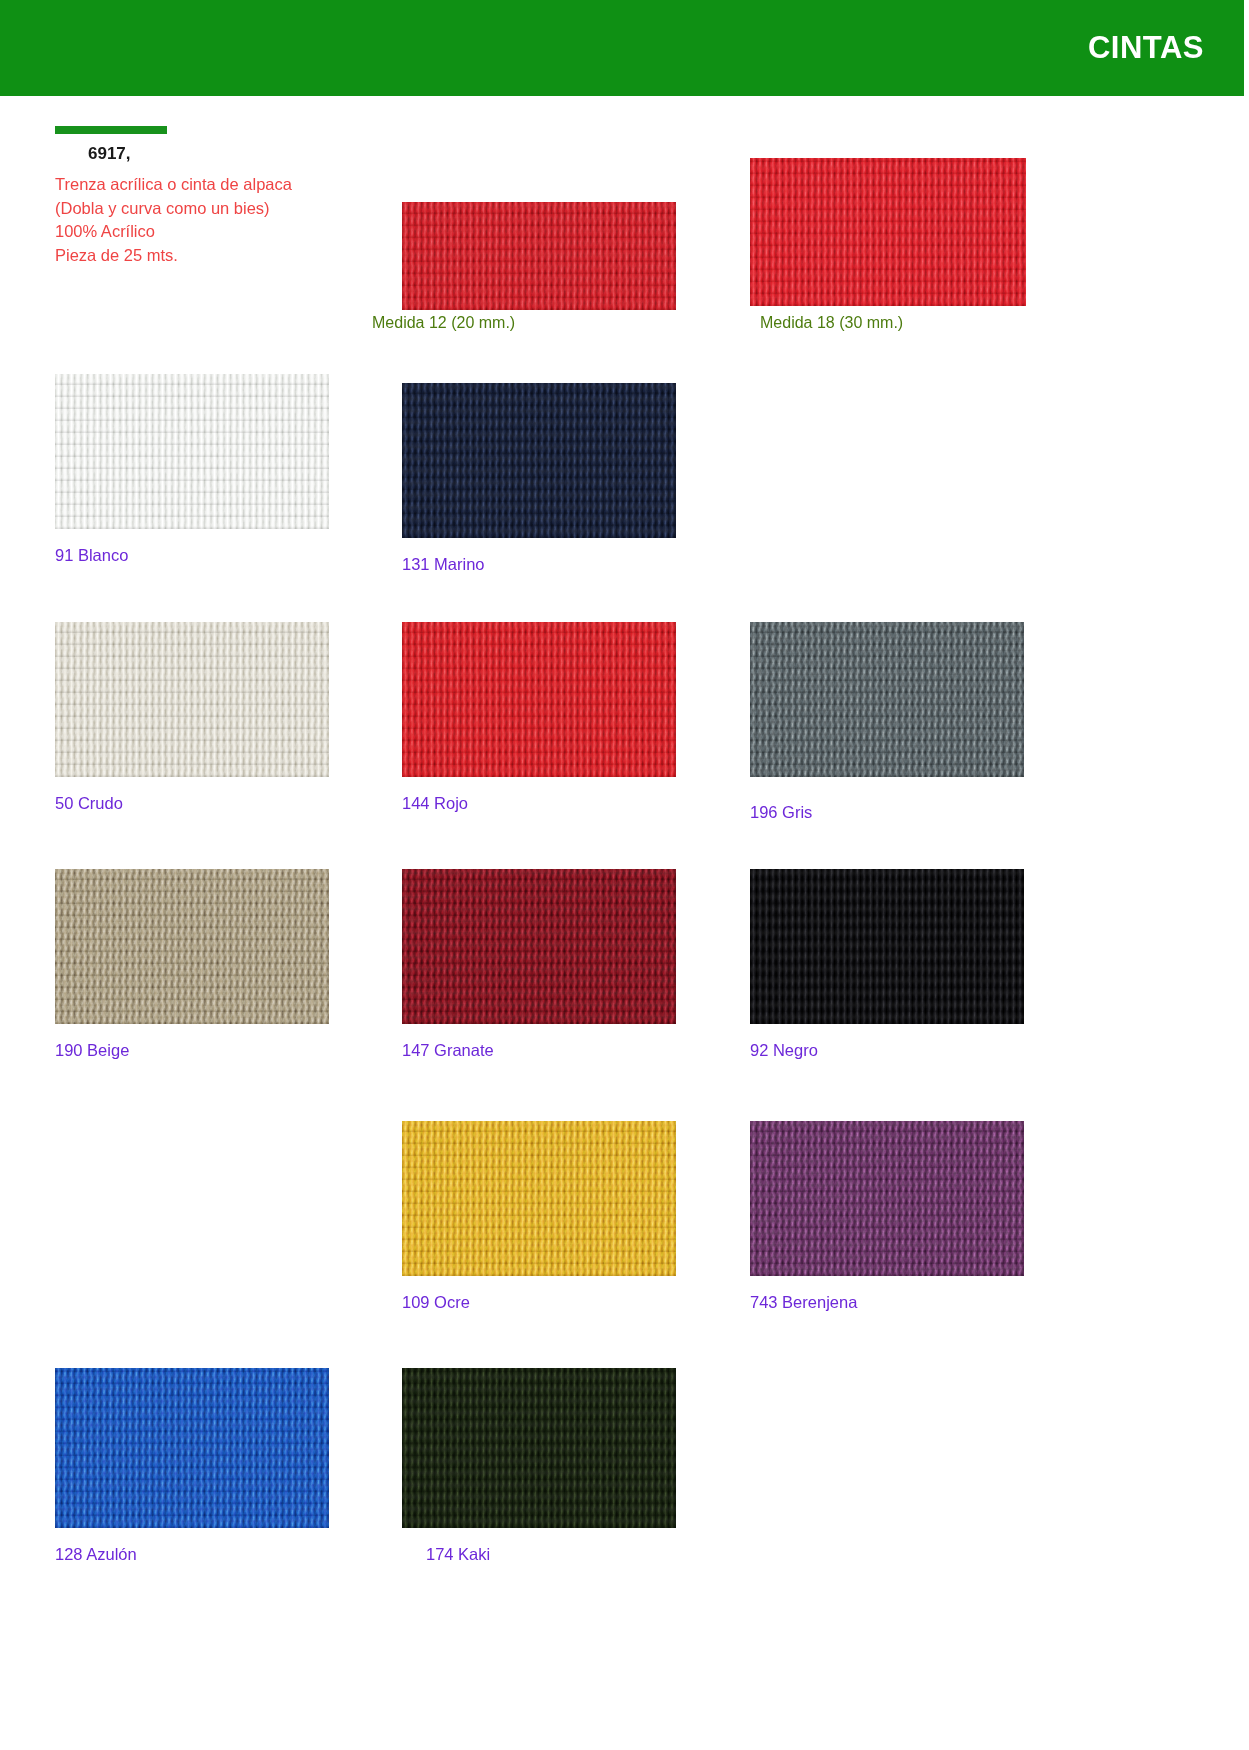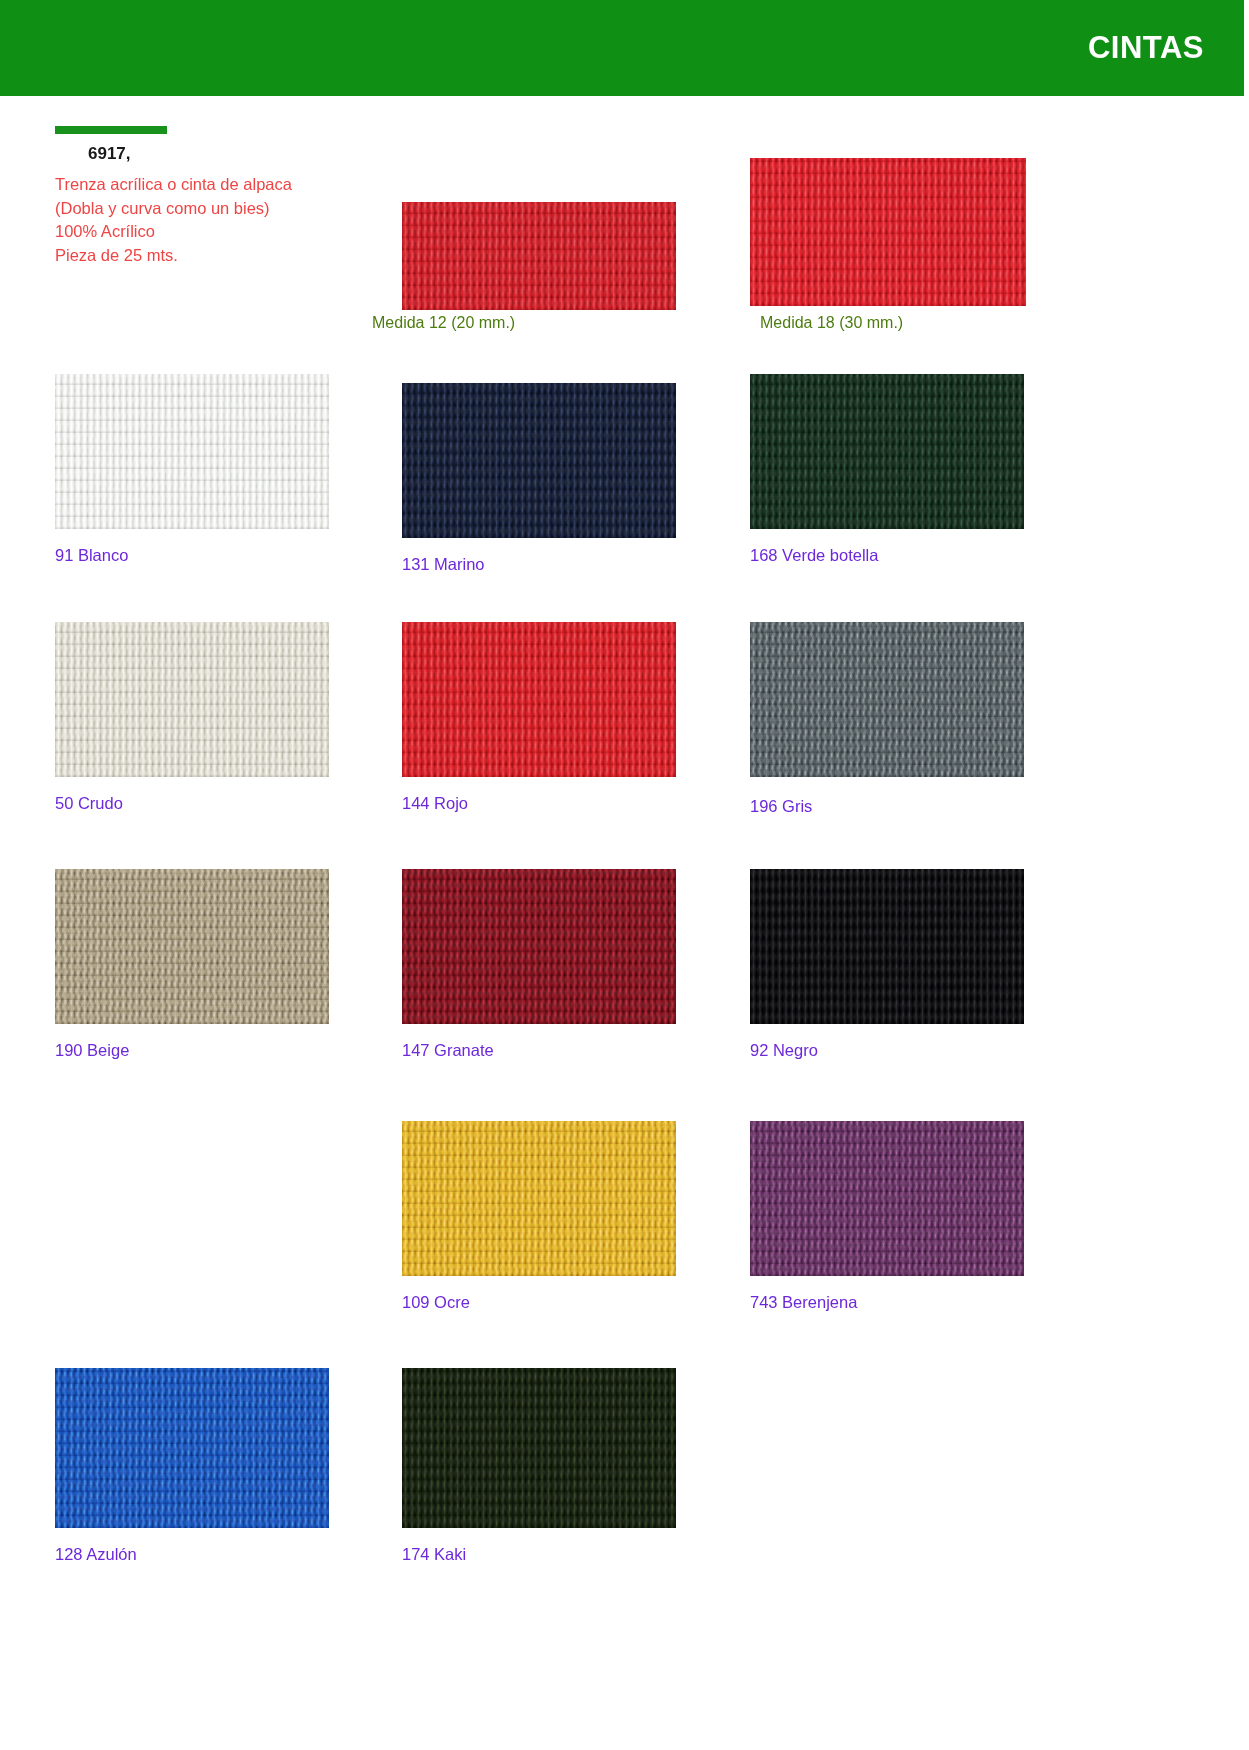--- a/index.html
+++ b/index.html
@@ -149,35 +149,31 @@
       <div class="swatch" style="width: 276px; height: 148px; background-color: rgb(224, 31, 41); background-image: repeating-linear-gradient(90deg, rgb(179, 20, 29) 0px, rgb(224, 31, 41) 2px, rgb(238, 69, 77) 3.5px, rgb(224, 31, 41) 5px, rgb(179, 20, 29) 6.5px), repeating-linear-gradient(0deg, rgba(0, 0, 0, 0.1) 0px, rgba(0, 0, 0, 0) 4px, rgba(255, 255, 255, 0.08) 8px, rgba(0, 0, 0, 0) 13px);"></div>
     </div>
     <div class="cell" style="left: 55px; top: 374px; width: 274px; height: 189px;">
       <div class="swatch" style="width: 274px; height: 155px; background-color: rgb(243, 244, 242); background-image: repeating-linear-gradient(90deg, rgb(216, 218, 214) 0px, rgb(243, 244, 242) 2px, rgb(255, 255, 255) 3.5px, rgb(243, 244, 242) 5px, rgb(216, 218, 214) 6.5px), repeating-linear-gradient(0deg, rgba(0, 0, 0, 0.1) 0px, rgba(0, 0, 0, 0) 4px, rgba(255, 255, 255, 0.08) 8px, rgba(0, 0, 0, 0) 13px);"></div>
       <div class="swatch-label" style="top: 173px;">91 Blanco</div>
     </div>
     <div class="cell" style="left: 402px; top: 374px; width: 224px; height: 189px; margin-top: 9px;">
       <div class="swatch" style="width: 274px; height: 155px; background-color: rgb(22, 31, 56); background-image: repeating-linear-gradient(90deg, rgb(11, 17, 34) 0px, rgb(22, 31, 56) 2px, rgb(43, 55, 85) 3.5px, rgb(22, 31, 56) 5px, rgb(11, 17, 34) 6.5px), repeating-linear-gradient(0deg, rgba(0, 0, 0, 0.1) 0px, rgba(0, 0, 0, 0) 4px, rgba(255, 255, 255, 0.08) 8px, rgba(0, 0, 0, 0) 13px);"></div>
       <div class="swatch-label" style="top: 173px;">131 Marino</div>
     </div>
-    <div class="cell" style="left: 750px; top: 374px; width: 274px; height: 189px;">
-      <div class="swatch" style="width: 274px; height: 155px; background-color: rgb(22, 48, 31); background-image: repeating-linear-gradient(90deg, rgb(10, 28, 17) 0px, rgb(22, 48, 31) 2px, rgb(42, 74, 51) 3.5px, rgb(22, 48, 31) 5px, rgb(10, 28, 17) 6.5px), repeating-linear-gradient(0deg, rgba(0, 0, 0, 0.1) 0px, rgba(0, 0, 0, 0) 4px, rgba(255, 255, 255, 0.08) 8px, rgba(0, 0, 0, 0) 13px);"></div>
-      <div class="swatch-label" style="top: 173px;">168 Verde botella</div>
-    </div>
     <div class="cell" style="left: 55px; top: 622px; width: 274px; height: 189px;">
       <div class="swatch" style="width: 274px; height: 155px; background-color: rgb(227, 224, 214); background-image: repeating-linear-gradient(90deg, rgb(200, 196, 182) 0px, rgb(227, 224, 214) 2px, rgb(245, 243, 236) 3.5px, rgb(227, 224, 214) 5px, rgb(200, 196, 182) 6.5px), repeating-linear-gradient(0deg, rgba(0, 0, 0, 0.1) 0px, rgba(0, 0, 0, 0) 4px, rgba(255, 255, 255, 0.08) 8px, rgba(0, 0, 0, 0) 13px);"></div>
       <div class="swatch-label" style="top: 173px;">50 Crudo</div>
     </div>
     <div class="cell" style="left: 402px; top: 622px; width: 274px; height: 189px;">
       <div class="swatch" style="width: 274px; height: 155px; background-color: rgb(220, 31, 38); background-image: repeating-linear-gradient(90deg, rgb(173, 20, 26) 0px, rgb(220, 31, 38) 2px, rgb(234, 69, 73) 3.5px, rgb(220, 31, 38) 5px, rgb(173, 20, 26) 6.5px), repeating-linear-gradient(0deg, rgba(0, 0, 0, 0.1) 0px, rgba(0, 0, 0, 0) 4px, rgba(255, 255, 255, 0.08) 8px, rgba(0, 0, 0, 0) 13px);"></div>
       <div class="swatch-label" style="top: 173px;">144 Rojo</div>
     </div>
     <div class="cell" style="left: 750px; top: 622px; width: 274px; height: 189px;">
       <div class="swatch" style="width: 274px; height: 155px; background-color: rgb(92, 102, 106); background-image: repeating-linear-gradient(90deg, rgb(65, 74, 78) 0px, rgb(92, 102, 106) 2px, rgb(125, 135, 138) 3.5px, rgb(92, 102, 106) 5px, rgb(65, 74, 78) 6.5px), repeating-linear-gradient(0deg, rgba(0, 0, 0, 0.1) 0px, rgba(0, 0, 0, 0) 4px, rgba(255, 255, 255, 0.08) 8px, rgba(0, 0, 0, 0) 13px);"></div>
-      <div class="swatch-label" style="top: 176px;">196 Gris</div>
+      <div class="swatch-label" style="top: 182px;">196 Gris</div>
     </div>
     <div class="cell" style="left: 55px; top: 869px; width: 274px; height: 189px;">
       <div class="swatch" style="width: 274px; height: 155px; background-color: rgb(174, 162, 135); background-image: repeating-linear-gradient(90deg, rgb(141, 129, 104) 0px, rgb(174, 162, 135) 2px, rgb(200, 189, 164) 3.5px, rgb(174, 162, 135) 5px, rgb(141, 129, 104) 6.5px), repeating-linear-gradient(0deg, rgba(0, 0, 0, 0.1) 0px, rgba(0, 0, 0, 0) 4px, rgba(255, 255, 255, 0.08) 8px, rgba(0, 0, 0, 0) 13px);"></div>
       <div class="swatch-label" style="top: 173px;">190 Beige</div>
     </div>
     <div class="cell" style="left: 402px; top: 869px; width: 274px; height: 189px;">
       <div class="swatch" style="width: 274px; height: 155px; background-color: rgb(134, 19, 31); background-image: repeating-linear-gradient(90deg, rgb(94, 11, 20) 0px, rgb(134, 19, 31) 2px, rgb(163, 38, 52) 3.5px, rgb(134, 19, 31) 5px, rgb(94, 11, 20) 6.5px), repeating-linear-gradient(0deg, rgba(0, 0, 0, 0.1) 0px, rgba(0, 0, 0, 0) 4px, rgba(255, 255, 255, 0.08) 8px, rgba(0, 0, 0, 0) 13px);"></div>
       <div class="swatch-label" style="top: 173px;">147 Granate</div>
     </div>
     <div class="cell" style="left: 750px; top: 869px; width: 274px; height: 189px;">
@@ -191,17 +187,17 @@
     <div class="cell" style="left: 750px; top: 1121px; width: 274px; height: 189px;">
       <div class="swatch" style="width: 274px; height: 155px; background-color: rgb(107, 53, 102); background-image: repeating-linear-gradient(90deg, rgb(76, 33, 73) 0px, rgb(107, 53, 102) 2px, rgb(135, 80, 133) 3.5px, rgb(107, 53, 102) 5px, rgb(76, 33, 73) 6.5px), repeating-linear-gradient(0deg, rgba(0, 0, 0, 0.1) 0px, rgba(0, 0, 0, 0) 4px, rgba(255, 255, 255, 0.08) 8px, rgba(0, 0, 0, 0) 13px);"></div>
       <div class="swatch-label" style="top: 173px;">743 Berenjena</div>
     </div>
     <div class="cell" style="left: 55px; top: 1368px; width: 274px; height: 194px;">
       <div class="swatch" style="width: 274px; height: 160px; background-color: rgb(26, 87, 192); background-image: repeating-linear-gradient(90deg, rgb(16, 63, 150) 0px, rgb(26, 87, 192) 2px, rgb(58, 119, 218) 3.5px, rgb(26, 87, 192) 5px, rgb(16, 63, 150) 6.5px), repeating-linear-gradient(0deg, rgba(0, 0, 0, 0.1) 0px, rgba(0, 0, 0, 0) 4px, rgba(255, 255, 255, 0.08) 8px, rgba(0, 0, 0, 0) 13px);"></div>
       <div class="swatch-label" style="top: 178px;">128 Azulón</div>
     </div>
     <div class="cell" style="left: 402px; top: 1368px; width: 274px; height: 194px;">
       <div class="swatch" style="width: 274px; height: 160px; background-color: rgb(23, 33, 15); background-image: repeating-linear-gradient(90deg, rgb(10, 18, 6) 0px, rgb(23, 33, 15) 2px, rgb(45, 58, 31) 3.5px, rgb(23, 33, 15) 5px, rgb(10, 18, 6) 6.5px), repeating-linear-gradient(0deg, rgba(0, 0, 0, 0.1) 0px, rgba(0, 0, 0, 0) 4px, rgba(255, 255, 255, 0.08) 8px, rgba(0, 0, 0, 0) 13px);"></div>
-      <div class="swatch-label" style="top: 178px;">174 Kaki</div>
+      <div class="swatch-label" style="top: 178px; margin-left: 24px;">174 Kaki</div>
     </div>
     <div class="measure-label" style="left: 372px; top: 315px;">Medida 12  (20 mm.)</div>
     <div class="measure-label" style="left: 760px; top: 315px;">Medida 18  (30 mm.)</div>
   </div>
 
 </body></html>

